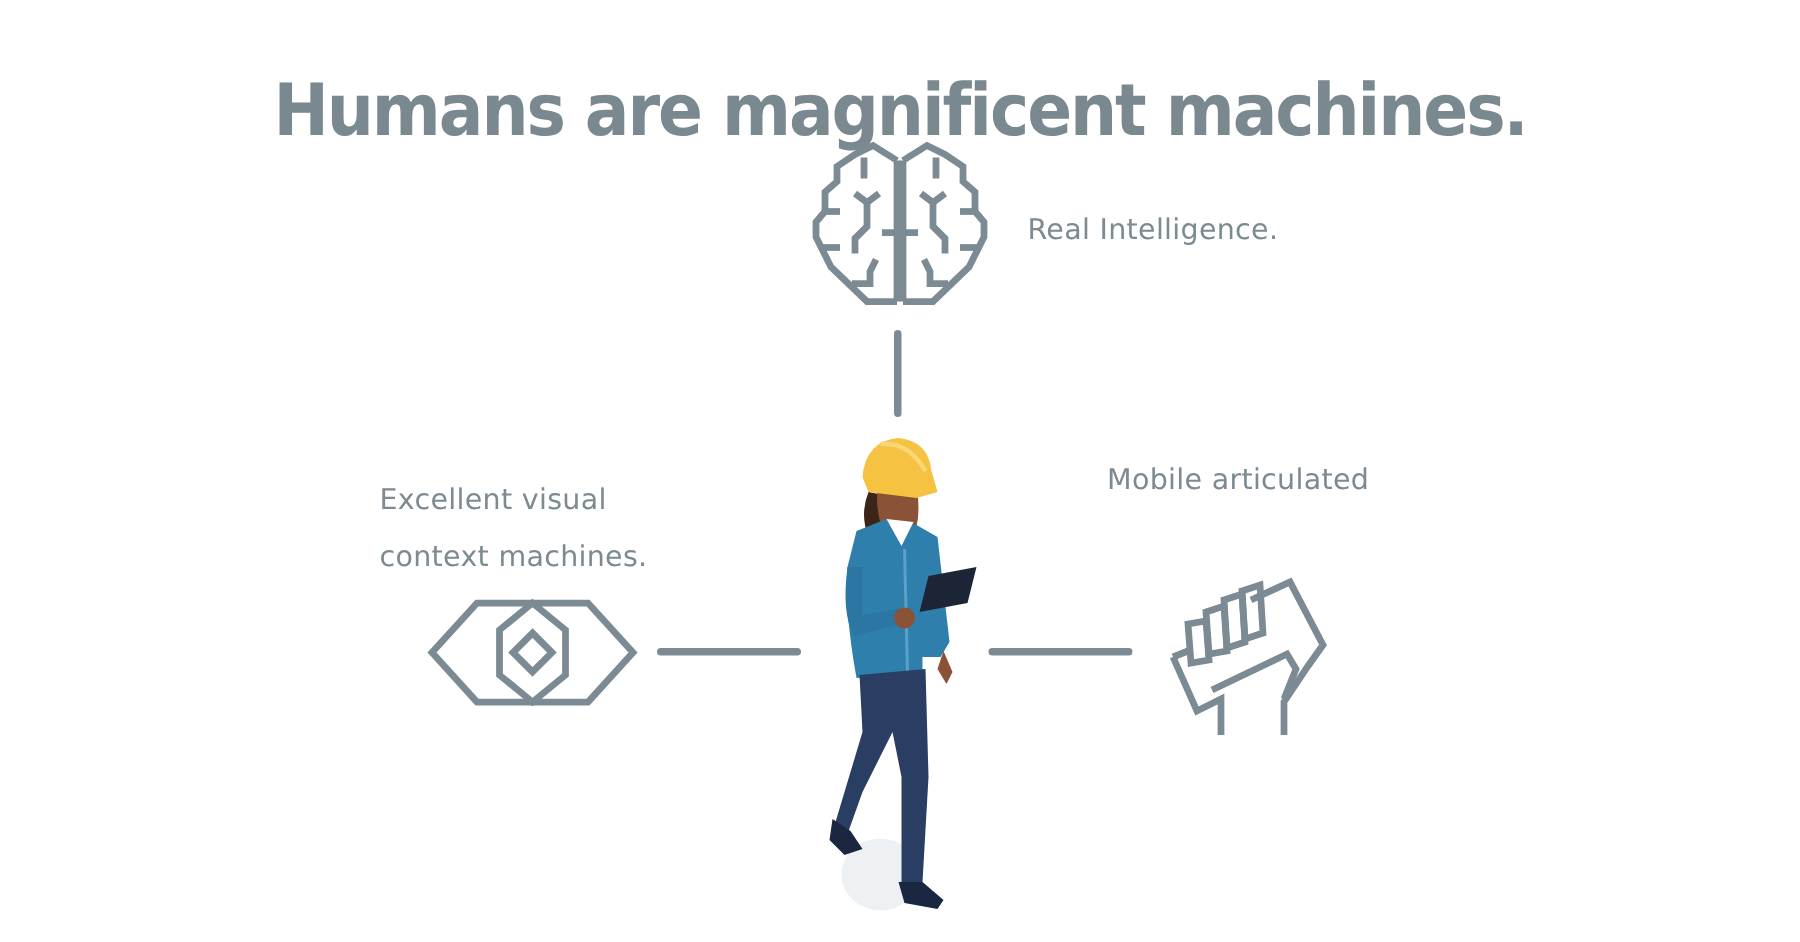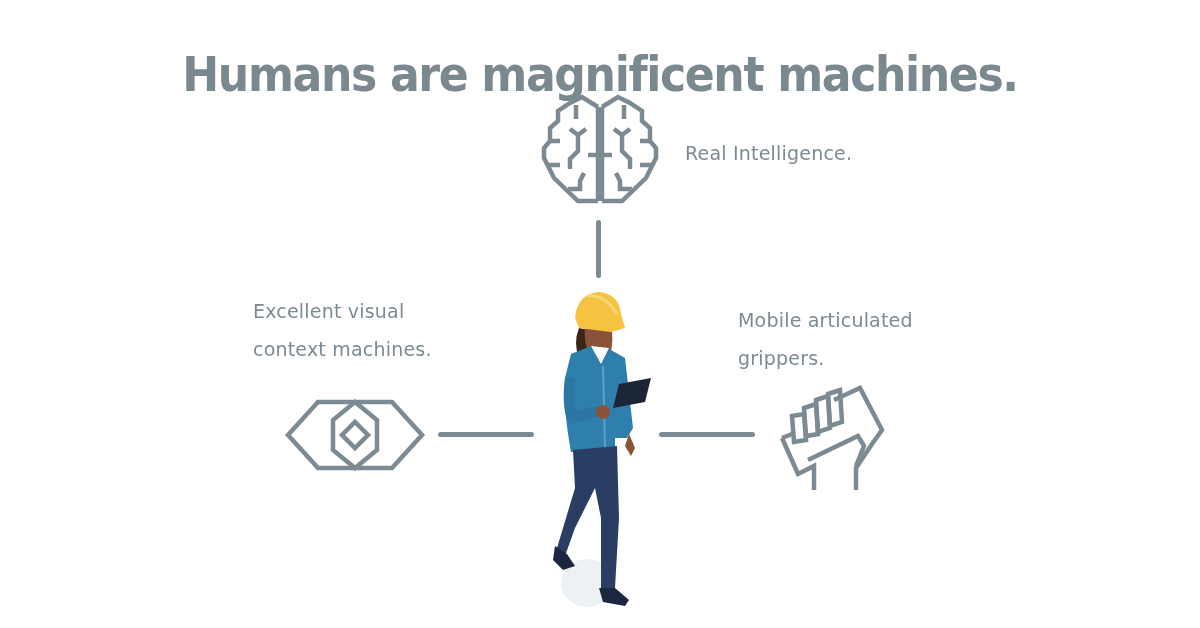--- a/index.html
+++ b/index.html
@@ -46,36 +46,35 @@
     <polyline points="82,42 82,58 90,66 90,76"></polyline>
     <line x1="100" y1="72" x2="112" y2="72"></line>
     <polyline points="76,80 80,88 80,96 92,96"></polyline>
   </g>
 </svg>
 <div class="label" style="left:685px;top:134px">
   <span>Real Intelligence.</span>
 </div>
 <div class="conn" style="left:596px;top:220px;width:5px;height:58px"></div>
 
-<div class="label" style="left:253px;top:292px">
+<div class="label" style="left:253px;top:314px">
   <span>Excellent visual</span>
   <span>context machines.</span>
 </div>
 <svg class="abs" style="left:285px;top:398px" width="140" height="74" viewBox="0 0 140 74">
   <g fill="none" stroke="#7b8a93" stroke-width="4.5" stroke-linejoin="miter">
     <polygon points="3,37 33,4 107,4 137,37 107,70 33,70"></polygon>
     <polygon points="70,4 48,22 48,52 70,70 92,52 92,22"></polygon>
     <polygon points="70,24 83,37 70,50 57,37"></polygon>
   </g>
 </svg>
 <div class="conn" style="left:438px;top:432px;width:96px;height:5px"></div>
 
 <div class="label" style="left:738px;top:301px">
   <span>Mobile articulated</span>
-  <span>grippers.</span>
 </div>
 <div class="conn" style="left:659px;top:432px;width:96px;height:5px"></div>
 <svg class="abs" style="left:778px;top:386px" width="110" height="106" viewBox="0 0 110 106">
   <g fill="none" stroke="#7b8a93" stroke-width="4.5" stroke-linejoin="miter">
 
     <polyline points="4,52 20,88 36,80 36,104"></polyline>
     <polyline points="78,104 78,82 94,58 104,44 82,2 56,14"></polyline>
 
     <polyline points="30,74 80,50 86,60 78,80"></polyline>
     <polyline points="4,52 14,48"></polyline>

